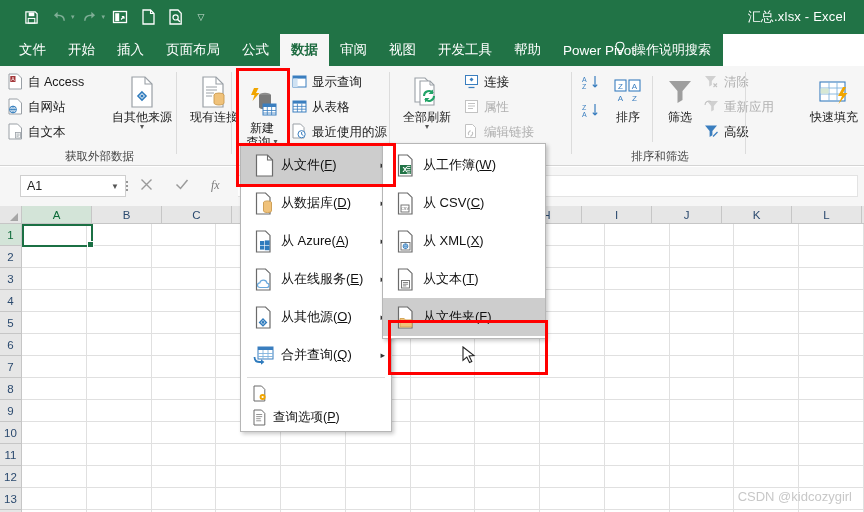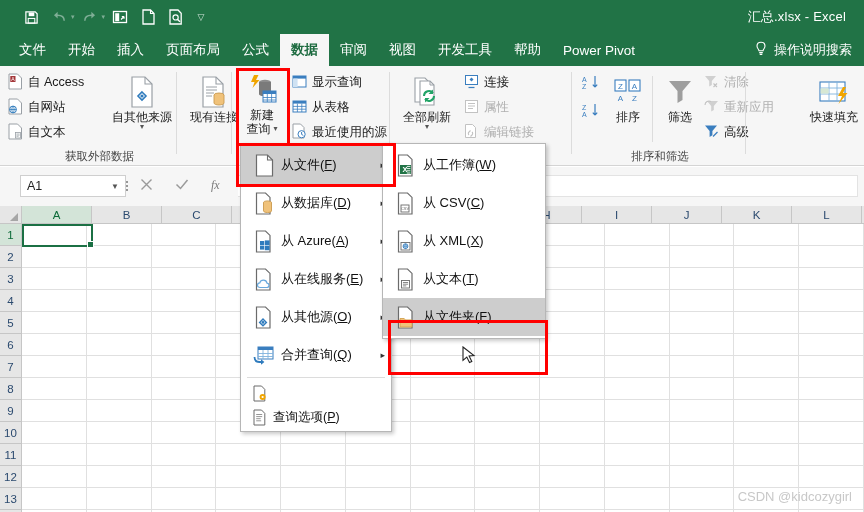--- a/index.html
+++ b/index.html
@@ -27,21 +27,21 @@
   .qat-drop { width: 20px; height: 24px; display:flex; align-items:center; justify-content:center; color:#cfe3d8; font-size: 9px; }
 
   .doc-title {
     position: absolute; right: 18px; top: 8px;
     color: #ffffff; font-size: 13px; letter-spacing: .2px;
     white-space: nowrap;
   }
 
   
   .tabbar {
-    position: absolute; left: 0; top: 34px; width: 864px; height: 32px;
+    position: absolute; left: 0; top: 34px; width: 723px; height: 32px;
     background: #217346;
     padding-left: 36px;
   }
   .tabs { position: absolute; left: 8px; top: 0; height: 32px; display: flex; align-items: stretch; }
   .tab {
     display: flex; align-items: center; justify-content: center;
     padding: 0 11px; color: #ffffff; font-size: 13.5px; white-space: nowrap;
     height: 32px;
   }
   .tab.active { background: #f6f6f6; color: #1d6b40; font-weight: 600; }
@@ -313,21 +313,21 @@
             </svg>
         </span>
         <span>现有连接</span>
       </div>
 
       <div class="rgroup-label" style="left:0; width:176px;padding-left:23px;">获取外部数据</div>
       <div class="vsep" style="left:231px;"></div>
     </div>
 
     <div class="rgroup" style="left:234px; width:156px;">
-      <div class="bigbtn" style="position:absolute; left:2px; top:6px; width:52px;">
+      <div class="bigbtn" style="position:absolute; left:2px; top:19px; width:52px;">
         <span class="ic">
           <svg width="32" height="32" viewBox="0 0 32 32">
               <path d="M8 1l-3 7h3.5l-2 6 7-8H10l2.5-5z" fill="#f0a500"></path>
               <ellipse cx="19" cy="8" rx="6" ry="2.2" fill="#8c8c8c"></ellipse>
               <path d="M13 8v12c0 1.3 2.7 2.3 6 2.3s6-1 6-2.3V8" fill="#7a7a7a"></path>
               <rect x="17" y="17" width="13" height="11" fill="#fff" stroke="#3a7ebf" stroke-width="1"></rect>
               <rect x="17" y="17" width="13" height="3" fill="#3a7ebf"></rect>
               <path d="M21.3 20v8M25.6 20v8M17 23.5h13M17 26h13" stroke="#3a7ebf" stroke-width=".8"></path>
             </svg>
         </span>

